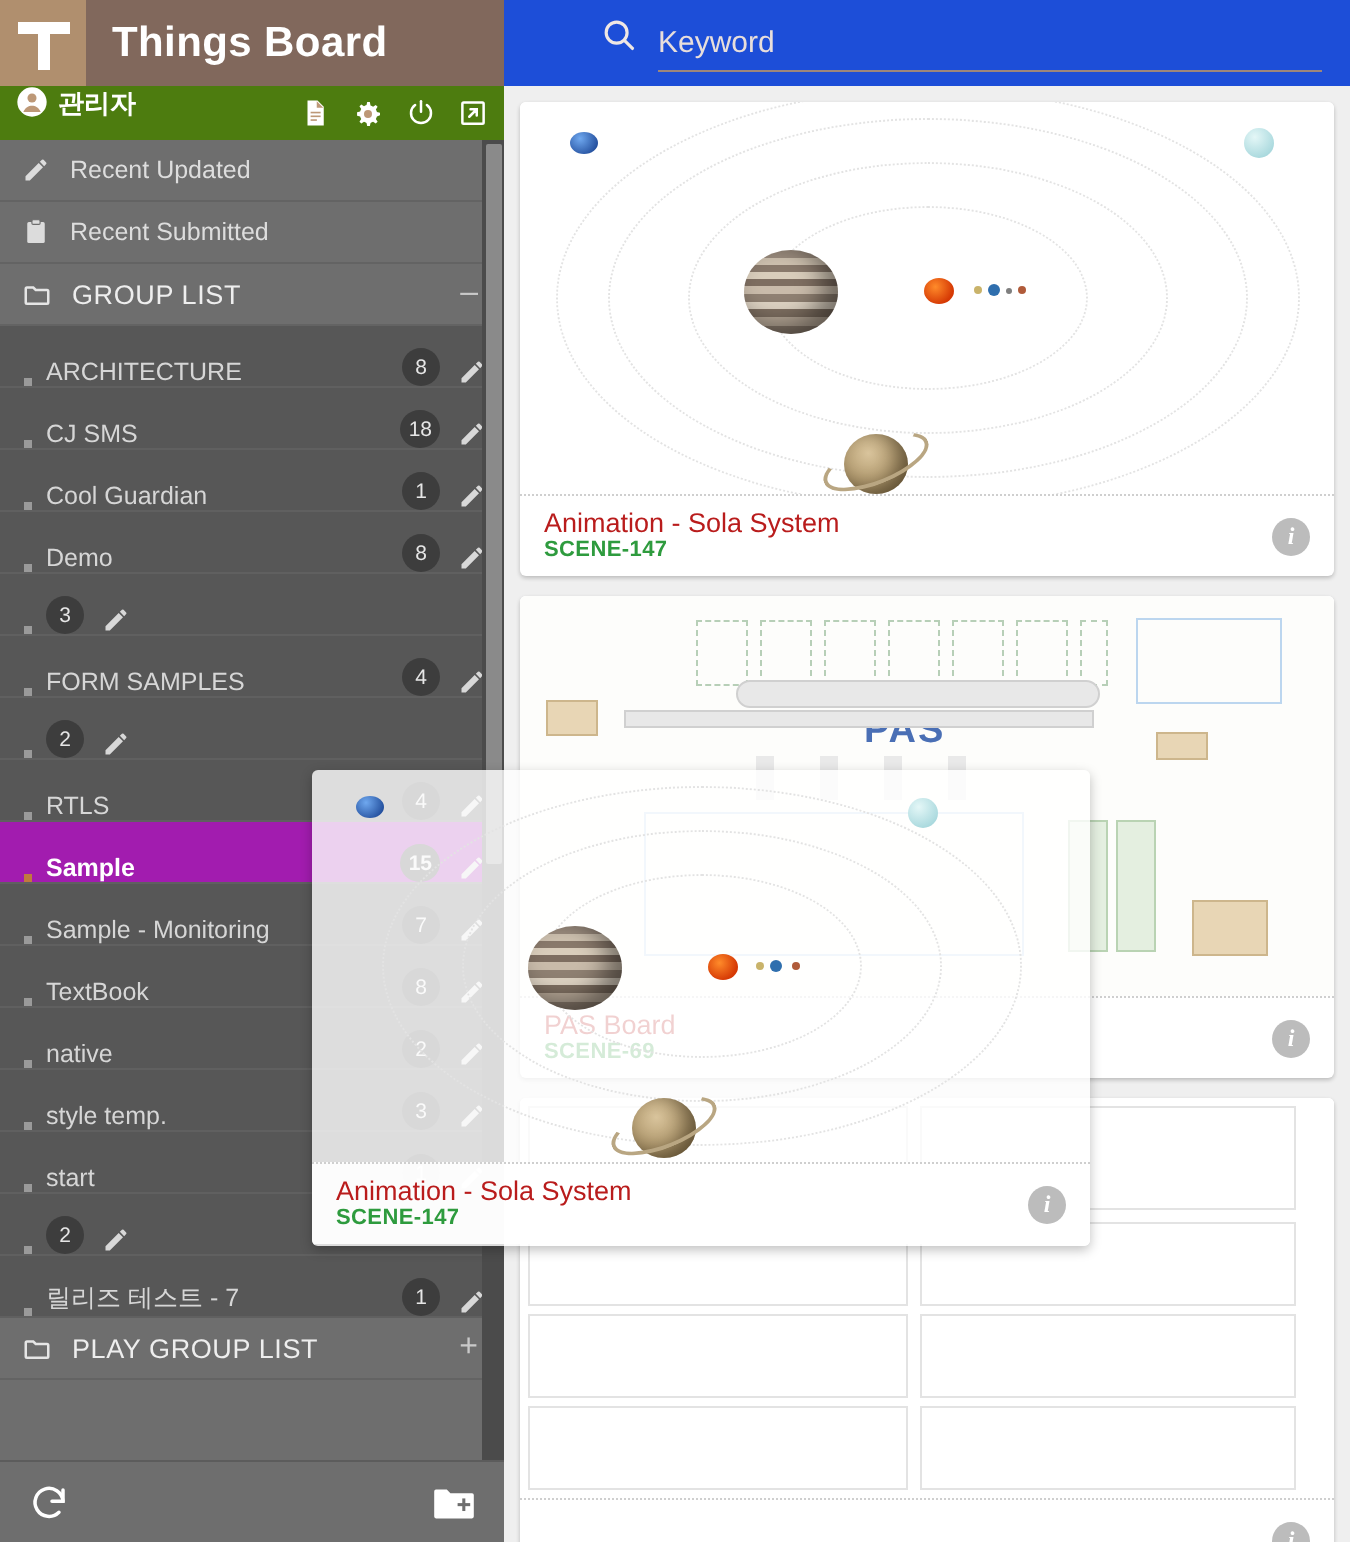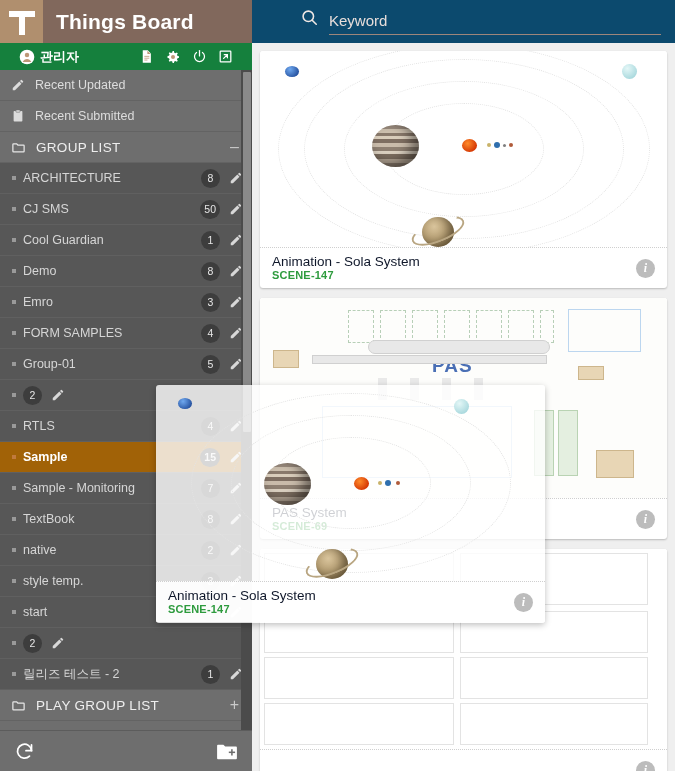--- a/index.html
+++ b/index.html
@@ -38,22 +38,22 @@
   .logo-t::after {
     content:""; position:absolute; left:10px; top:2px;
     width:6px; height:24px; background:#fff;
   }
   .brand-title {
     color:#fff; font-size:21px; font-weight:700; margin-left:13px;
     letter-spacing:.2px;
   }
 
   .user-bar {
-    height: 27px; background: #15803d;
-    display:flex; align-items:center; padding: 0 19px;
+    height: 27px; background: #4d7c0f;
+    display:flex; padding: 0 8px;
     flex: 0 0 27px;
   }
   .user-bar .uname {
     color:#fff; font-size:13px; font-weight:700; margin-left:5px;
   }
   .user-bar .spacer { flex:1; }
   .hdr-icon { margin-left:11px; display:flex; align-items:center; cursor:pointer; }
   .hdr-icon svg { display:block; }
 
   .scroll-area {
@@ -66,29 +66,29 @@
     border-bottom: 1px solid #636363;
     background:#6e6e6e;
   }
   .menu-row .mi { margin-right:10px; display:flex; }
   .menu-row.section { background:#6e6e6e; }
   .menu-row.section .lbl { font-size:13.5px; color:#eee; letter-spacing:.3px; }
   .menu-row .grow { flex:1; }
   .collapse-sign { color:#c9c9c9; font-size:16px; line-height:1; padding-right:2px; }
 
   .group-item {
-    height: 31px; display:flex; align-items:center;
+    height: 31px; display:flex; align-items:flex-end;
     padding: 0 9px 0 12px;
     border-bottom:1px solid #606060;
     background:#575757; color:#d6d6d6; font-size:12.5px;
   }
   .group-item .bullet {
     width:4px; height:4px; background:#9a9a9a; margin-right:7px; flex:0 0 4px;
   }
-  .group-item.active { background:#a16207; color:#fff; font-weight:700; }
+  .group-item.active { background:#a21caf; color:#fff; font-weight:700; }
   .group-item.active .bullet { background:#c07a3e; }
   .group-item .name { flex:1; white-space:nowrap; overflow:hidden; text-overflow:ellipsis; }
   .badge {
     min-width:19px; height:19px; border-radius:50%;
     background:#3d3d3d; color:#e6e6e6; font-size:10.5px;
     display:flex; align-items:center; justify-content:center;
     padding:0 4px; margin-right:9px;
   }
   .pencil { width:14px; height:14px; cursor:pointer; }
 
@@ -107,21 +107,21 @@
     display:flex; align-items:center; justify-content:space-between;
     padding:0 14px;
   }
   .addfolder {
     width:22px; height:17px; position:relative; cursor:pointer;
   }
 
   
   #main { flex:1 1 auto; height:771px; display:flex; flex-direction:column; position:relative; }
   .topbar {
-    height:43px; flex:0 0 43px; background:#0c4a6e;
+    height:43px; flex:0 0 43px; background:#1d4ed8;
     display:flex; align-items:center; padding-left:48px;
   }
   .search-wrap { display:flex; align-items:flex-end; width:100%; padding-right:14px; }
   .search-ico { margin-right:10px; margin-bottom:4px; }
   .search-field {
     flex:1; border:0; border-bottom:1px solid #9d867b; background:transparent;
     color:#f2eceb; font-size:15px; outline:none;
     font-family:"Liberation Sans", sans-serif; padding:0 0 5px 0;
   }
   .search-field::placeholder { color:#e8dedb; }
@@ -134,21 +134,21 @@
     background:#fff; border-radius:3px; margin-bottom:10px;
     box-shadow:0 1px 2px rgba(0,0,0,.22);
     overflow:hidden; position:relative;
   }
   .card-canvas { position:relative; overflow:hidden; background:#fff; }
   .card-foot {
     border-top:1px dotted #cfcfcf; height:41px;
     display:flex; align-items:center; padding:0 12px;
   }
   .card-foot .titles { flex:1; line-height:1.15; }
-  .card-title { font-size:13.5px; color:#0f172a; }
+  .card-title { font-size:13.5px; color:#b91c1c; }
   .card-sub { font-size:11px; color:#2e9b3e; font-weight:700; letter-spacing:.2px; }
   .info-btn {
     width:19px; height:19px; border-radius:50%; background:#bcbcbc;
     color:#fff; font-size:12px; font-style:italic; font-weight:700;
     display:flex; align-items:center; justify-content:center; cursor:pointer;
     font-family:"Liberation Serif", serif;
   }
 
   
   .solar { width:100%; height:100%; position:relative; }
@@ -299,21 +299,21 @@
             <span class="bullet"></span>
             <span class="name">ARCHITECTURE</span>
             <span class="badge">8</span>
             <span class="pencil"><svg width="14" height="14" viewBox="0 0 24 24" fill="#d8d8d8">
                 <path d="M3 17.3V21h3.7L18 9.7 14.3 6zM20.7 6.9a1 1 0 000-1.4l-2.2-2.2a1 1 0 00-1.4 0L15.3 5 19 8.7z"></path>
               </svg></span>
           </div>
           <div class="group-item">
             <span class="bullet"></span>
             <span class="name">CJ SMS</span>
-            <span class="badge">50</span>
+            <span class="badge">18</span>
             <span class="pencil"><svg width="14" height="14" viewBox="0 0 24 24" fill="#d8d8d8">
                 <path d="M3 17.3V21h3.7L18 9.7 14.3 6zM20.7 6.9a1 1 0 000-1.4l-2.2-2.2a1 1 0 00-1.4 0L15.3 5 19 8.7z"></path>
               </svg></span>
           </div>
           <div class="group-item">
             <span class="bullet"></span>
             <span class="name">Cool Guardian</span>
             <span class="badge">1</span>
             <span class="pencil"><svg width="14" height="14" viewBox="0 0 24 24" fill="#d8d8d8">
                 <path d="M3 17.3V21h3.7L18 9.7 14.3 6zM20.7 6.9a1 1 0 000-1.4l-2.2-2.2a1 1 0 00-1.4 0L15.3 5 19 8.7z"></path>
@@ -322,44 +322,35 @@
           <div class="group-item">
             <span class="bullet"></span>
             <span class="name">Demo</span>
             <span class="badge">8</span>
             <span class="pencil"><svg width="14" height="14" viewBox="0 0 24 24" fill="#d8d8d8">
                 <path d="M3 17.3V21h3.7L18 9.7 14.3 6zM20.7 6.9a1 1 0 000-1.4l-2.2-2.2a1 1 0 00-1.4 0L15.3 5 19 8.7z"></path>
               </svg></span>
           </div>
           <div class="group-item">
             <span class="bullet"></span>
-            <span class="name">Emro</span>
             <span class="badge">3</span>
             <span class="pencil"><svg width="14" height="14" viewBox="0 0 24 24" fill="#d8d8d8">
                 <path d="M3 17.3V21h3.7L18 9.7 14.3 6zM20.7 6.9a1 1 0 000-1.4l-2.2-2.2a1 1 0 00-1.4 0L15.3 5 19 8.7z"></path>
               </svg></span>
           </div>
           <div class="group-item">
             <span class="bullet"></span>
             <span class="name">FORM SAMPLES</span>
             <span class="badge">4</span>
             <span class="pencil"><svg width="14" height="14" viewBox="0 0 24 24" fill="#d8d8d8">
                 <path d="M3 17.3V21h3.7L18 9.7 14.3 6zM20.7 6.9a1 1 0 000-1.4l-2.2-2.2a1 1 0 00-1.4 0L15.3 5 19 8.7z"></path>
               </svg></span>
           </div>
           <div class="group-item">
             <span class="bullet"></span>
-            <span class="name">Group-01</span>
-            <span class="badge">5</span>
-            <span class="pencil"><svg width="14" height="14" viewBox="0 0 24 24" fill="#d8d8d8">
-                <path d="M3 17.3V21h3.7L18 9.7 14.3 6zM20.7 6.9a1 1 0 000-1.4l-2.2-2.2a1 1 0 00-1.4 0L15.3 5 19 8.7z"></path>
-              </svg></span>
-          </div>
-          <div class="group-item">
-            <span class="bullet"></span>
             <span class="badge">2</span>
             <span class="pencil"><svg width="14" height="14" viewBox="0 0 24 24" fill="#d8d8d8">
                 <path d="M3 17.3V21h3.7L18 9.7 14.3 6zM20.7 6.9a1 1 0 000-1.4l-2.2-2.2a1 1 0 00-1.4 0L15.3 5 19 8.7z"></path>
               </svg></span>
           </div>
           <div class="group-item">
             <span class="bullet"></span>
             <span class="name">RTLS</span>
             <span class="badge">4</span>
             <span class="pencil"><svg width="14" height="14" viewBox="0 0 24 24" fill="#d8d8d8">
@@ -416,21 +407,21 @@
           </div>
           <div class="group-item">
             <span class="bullet"></span>
             <span class="badge">2</span>
             <span class="pencil"><svg width="14" height="14" viewBox="0 0 24 24" fill="#d8d8d8">
                 <path d="M3 17.3V21h3.7L18 9.7 14.3 6zM20.7 6.9a1 1 0 000-1.4l-2.2-2.2a1 1 0 00-1.4 0L15.3 5 19 8.7z"></path>
               </svg></span>
           </div>
           <div class="group-item">
             <span class="bullet"></span>
-            <span class="name">릴리즈 테스트 - 2</span>
+            <span class="name">릴리즈 테스트 - 7</span>
             <span class="badge">1</span>
             <span class="pencil"><svg width="14" height="14" viewBox="0 0 24 24" fill="#d8d8d8">
                 <path d="M3 17.3V21h3.7L18 9.7 14.3 6zM20.7 6.9a1 1 0 000-1.4l-2.2-2.2a1 1 0 00-1.4 0L15.3 5 19 8.7z"></path>
               </svg></span>
           </div>
         </div>
 
       <div class="menu-row section">
         <span class="mi">
           <svg width="15" height="15" viewBox="0 0 24 24" fill="none" stroke="#e6e6e6" stroke-width="2">
@@ -531,21 +522,21 @@
             <div class="gr" style="left:298px;top:112px;width:20px;height:66px;"></div>
             <div class="tan" style="left:336px;top:152px;width:38px;height:28px;"></div>
             <div class="cell" style="left:118px;top:80px;width:9px;height:22px;"></div>
             <div class="cell" style="left:150px;top:80px;width:9px;height:22px;"></div>
             <div class="cell" style="left:182px;top:80px;width:9px;height:22px;"></div>
             <div class="cell" style="left:214px;top:80px;width:9px;height:22px;"></div>
           </div>
         </div>
         <div class="card-foot">
           <div class="titles">
-            <div class="card-title">PAS System</div>
+            <div class="card-title">PAS Board</div>
             <div class="card-sub">SCENE-69</div>
           </div>
           <div class="info-btn">i</div>
         </div>
       </div>
 
       <div class="card">
         <div class="card-canvas" style="height:200px;">
           <div class="dash">
             <div class="mini-panel" style="left:4px;top:4px;width:190px;height:52px;"></div>

